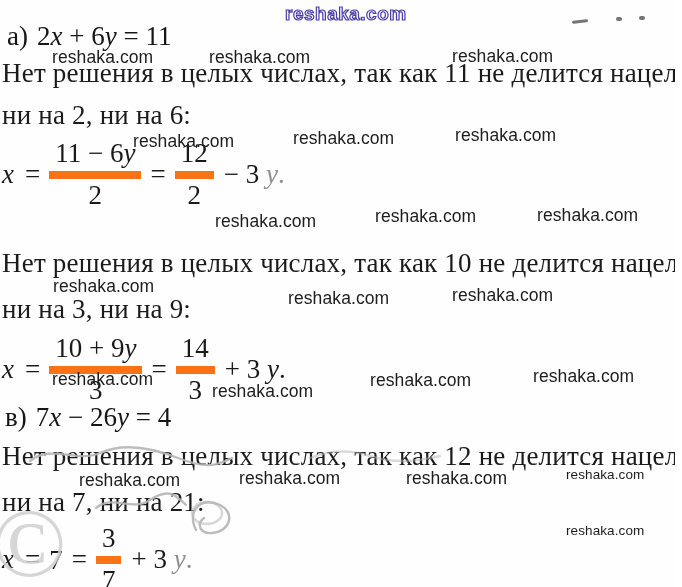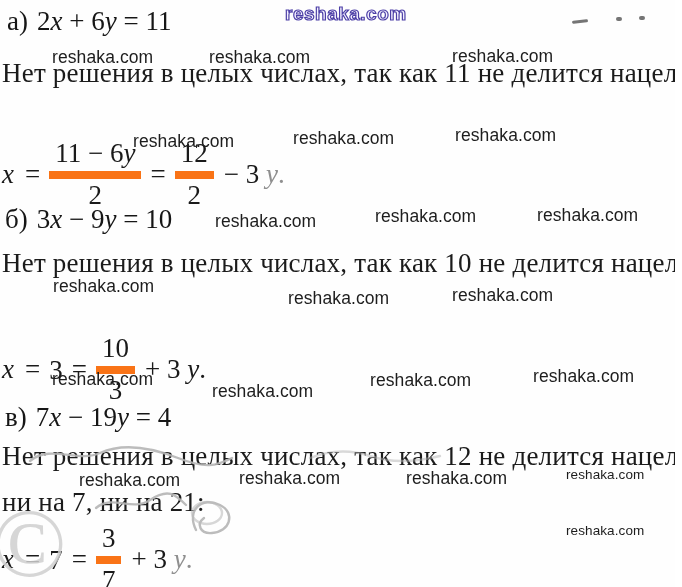--- a/index.html
+++ b/index.html
@@ -66,58 +66,60 @@
   <span class="wm" style="left:52px;top:369px">reshaka.com</span>
   <span class="wm" style="left:212px;top:381px">reshaka.com</span>
   <span class="wm" style="left:370px;top:370px">reshaka.com</span>
   <span class="wm" style="left:533px;top:366px">reshaka.com</span>
   <span class="wm" style="left:79px;top:470px">reshaka.com</span>
   <span class="wm" style="left:239px;top:468px">reshaka.com</span>
   <span class="wm" style="left:406px;top:468px">reshaka.com</span>
   <span class="wm small" style="left:566px;top:467px">reshaka.com</span>
   <span class="wm small" style="left:566px;top:523px">reshaka.com</span>
 
-  <div class="eqline" style="left:7px;top:6px"><span class="label">а)</span><span>2</span><span class="mi">x</span><span> + 6</span><span class="mi">y</span><span> = 11</span></div>
+  <div class="eqline" style="left:7px;top:21px"><span class="label">а)</span><span>2</span><span class="mi">x</span><span> + 6</span><span class="mi">y</span><span> = 11</span></div>
 
   <div class="para" style="left:2px;top:58px">Нет решения в целых числах, так как 11 не делится нацело</div>
+  <div class="para" style="left:2px;top:100px">ни на 2, ни на 6:</div>
 
   <div class="formula" style="left:2px;top:139px">
     <span class="lhs mi">x</span>
     <span class="mo">=</span>
     <span class="frac">
       <span class="num"><span>11 − 6</span><span></span><span class="mi">y</span></span>
       <span class="den">2</span>
     </span>
     <span class="mo">=</span>
     <span class="frac">
       <span class="num">12</span>
       <span class="den">2</span>
     </span>
     <span class="tail"><span>− 3</span> <span class="mi ghost">y</span><span class="ghost">.</span></span>
   </div>
 
-  <div class="eqline" style="left:5px;top:204px"><span class="label">б)</span><span>3</span><span class="mi">x</span><span> − 9</span><span class="mi">y</span><span> = 10</span></div>
 
   <div class="para" style="left:2px;top:248px">Нет решения в целых числах, так как 10 не делится нацело</div>
+  <div class="para" style="left:2px;top:294px">ни на 3, ни на 9:</div>
 
   <div class="formula" style="left:2px;top:334px">
     <span class="lhs mi">x</span>
     <span class="mo">=</span>
     <span class="frac">
+      <span class="num"><span>10 + 9</span><span></span><span class="mi">y</span></span>
       <span class="den">3</span>
     </span>
     <span class="mo">=</span>
     <span class="frac">
-      <span class="num">10</span>
+      <span class="num">14</span>
       <span class="den">3</span>
     </span>
     <span class="tail"><span>+ 3</span> <span class="mi">y</span><span>.</span></span>
   </div>
 
-  <div class="eqline" style="left:5px;top:402px"><span class="label">в)</span><span>7</span><span class="mi">x</span><span> − 19</span><span class="mi">y</span><span> = 4</span></div>
+  <div class="eqline" style="left:5px;top:402px"><span class="label">в)</span><span>7</span><span class="mi">x</span><span> − 26</span><span class="mi">y</span><span> = 4</span></div>
 
   <div class="para" style="left:2px;top:441px">Нет решения в целых числах, так как 12 не делится нацело</div>
   <div class="para" style="left:2px;top:487px">ни на 7, ни на 21:</div>
 
   <div class="formula" style="left:2px;top:524px">
     <span class="lhs mi">x</span>
     <span class="mo">=</span>
     <span class="frac">
       <span class="den">7</span>
     </span>

